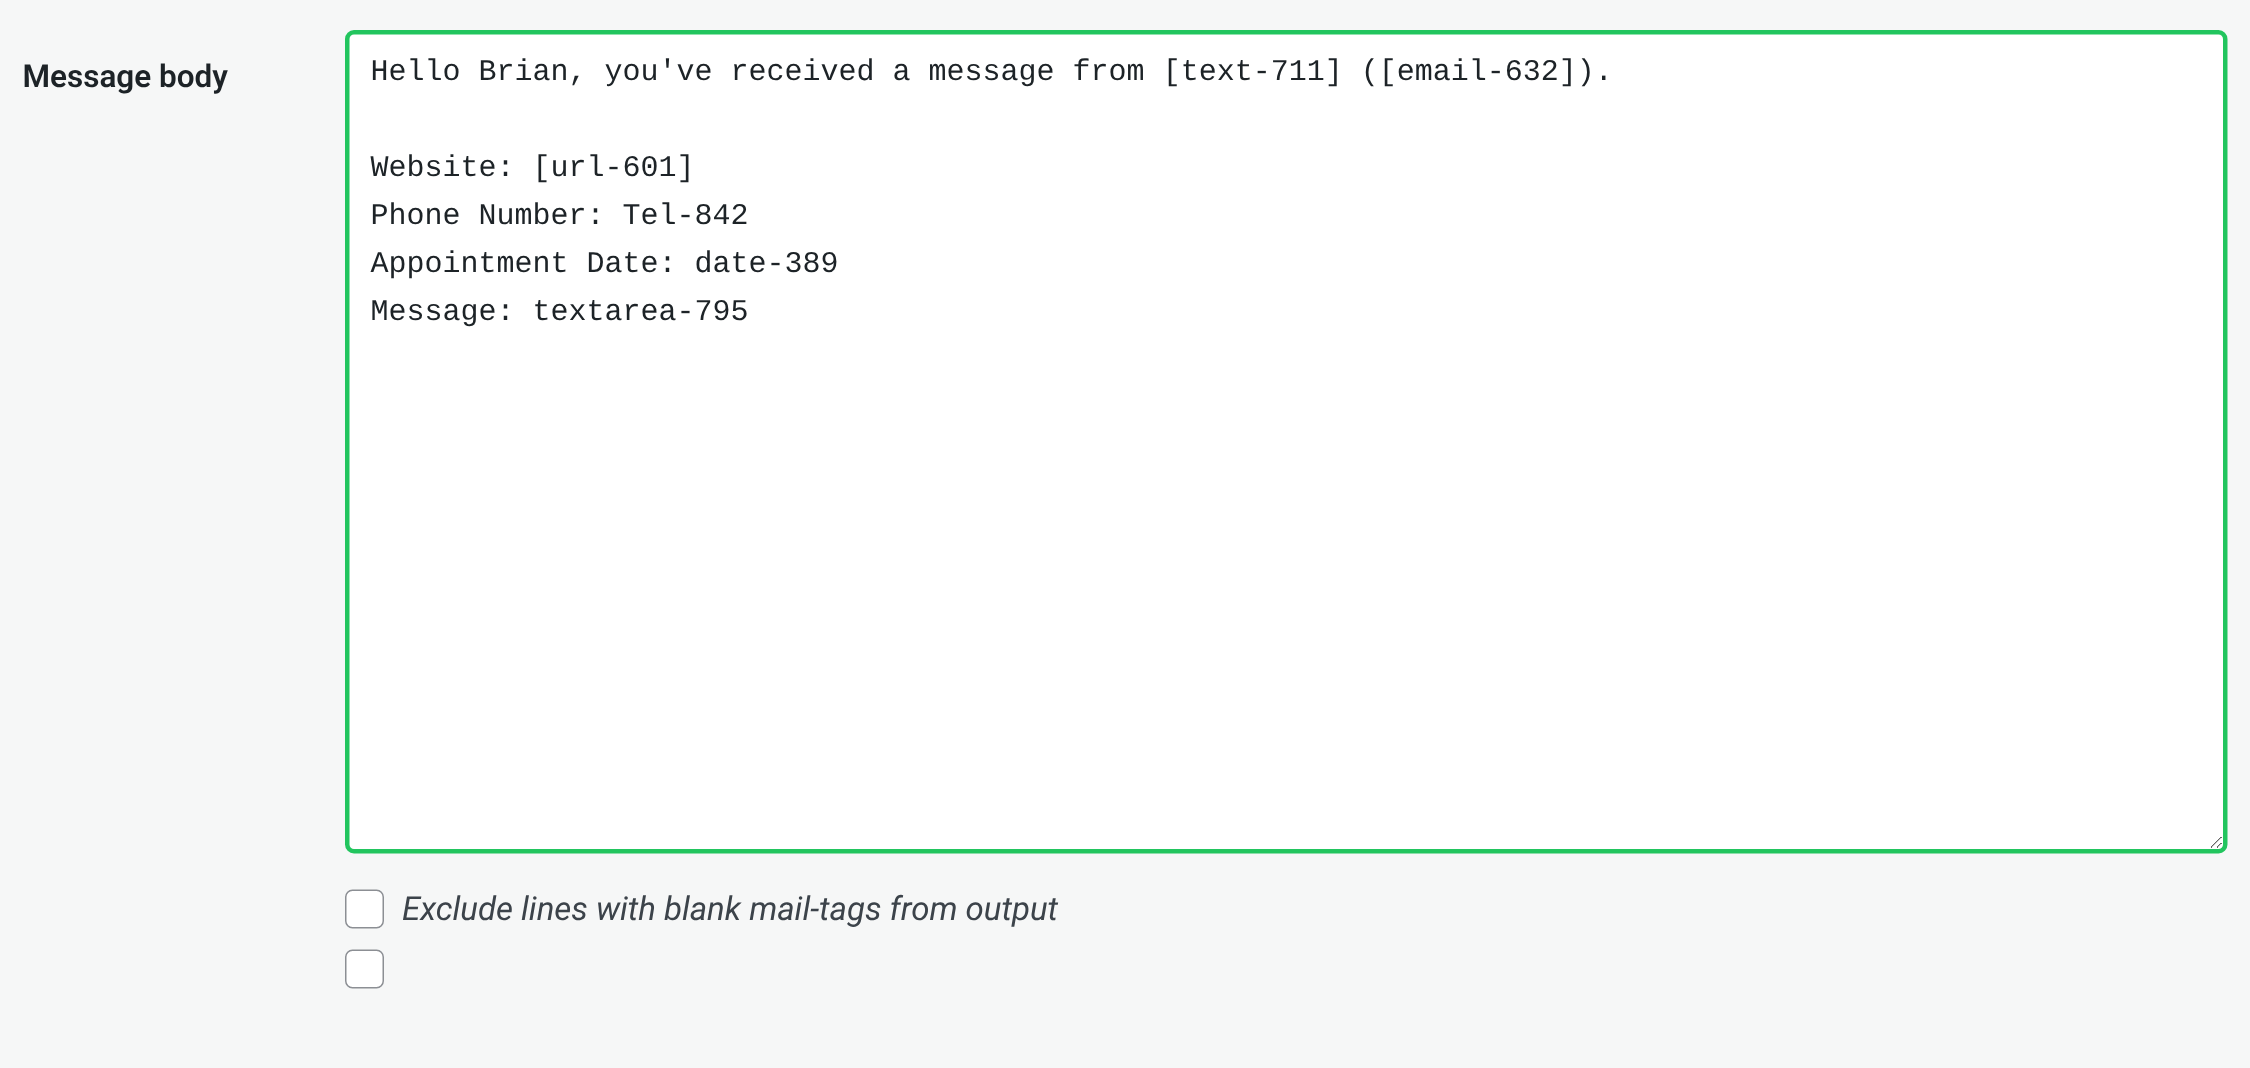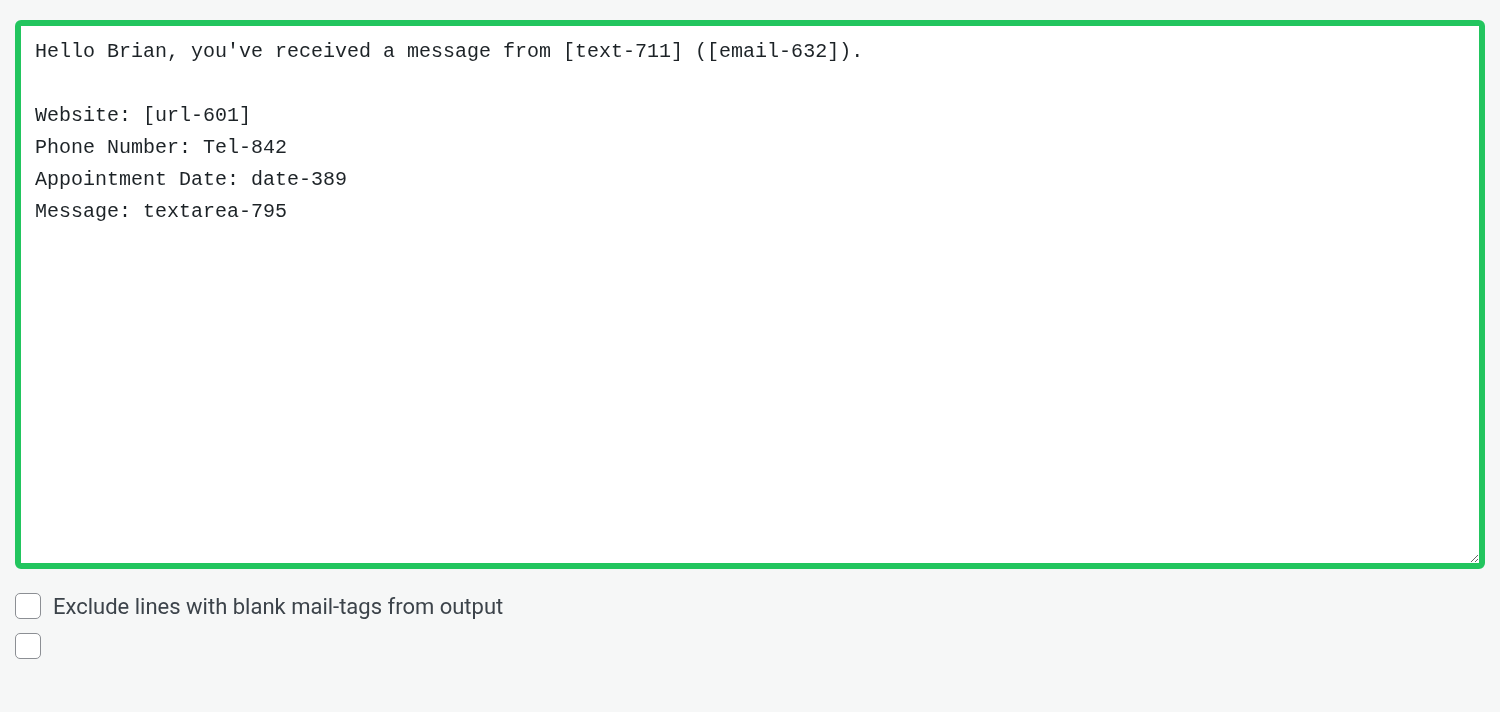--- a/index.html
+++ b/index.html
@@ -29,21 +29,21 @@
       font-size: 21px;
       color: #1d2327;
     }
     .field-col {
       flex: 1;
     }
     textarea.message-body {
       width: 100%;
       height: 549px;
       padding: 10px 14px;
-      border: 6px solid #22c55e;
+      border: 3px solid #22c55e;
       border-radius: 6px;
       font-family: "SFMono-Regular", Consolas, "Liberation Mono", Menlo, monospace;
       font-size: 20px;
       line-height: 1.6;
       color: #1d2327;
       background: #ffffff;
       resize: both;
       overflow: auto;
     }
     .checkbox-group {
@@ -67,26 +67,30 @@
       flex-shrink: 0;
     }
     .checkbox-row input[type="checkbox"]:checked {
       background-color: #2271b1;
       border-color: #2271b1;
     }
     .checkbox-row label {
       font-size: 22px;
       color: #3c434a;
       cursor: pointer;
+      font-style: italic;
     }
   </style>
 </head>
 <body>
 
 <div class="form-row">
+  <div class="label-col">
+    <label>Message body</label>
+  </div>
   <div class="field-col">
     <textarea class="message-body" style="">Hello Brian, you've received a message from [text-711] ([email-632]).
 
 Website: [url-601]
 Phone Number: Tel-842
 Appointment Date: date-389
 Message: textarea-795</textarea>
 
     <div class="checkbox-group">
       <div class="checkbox-row">

